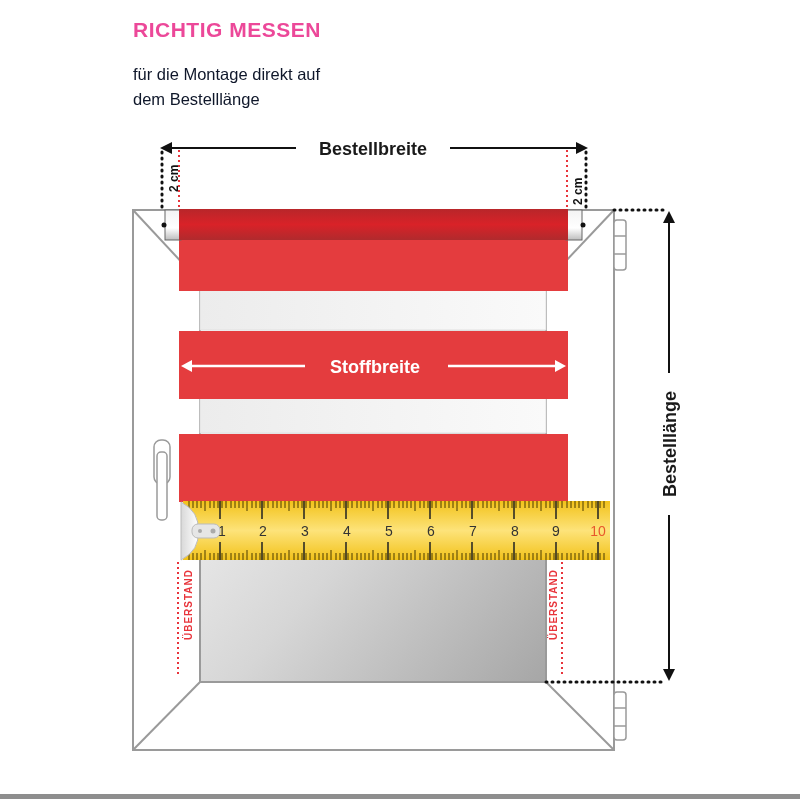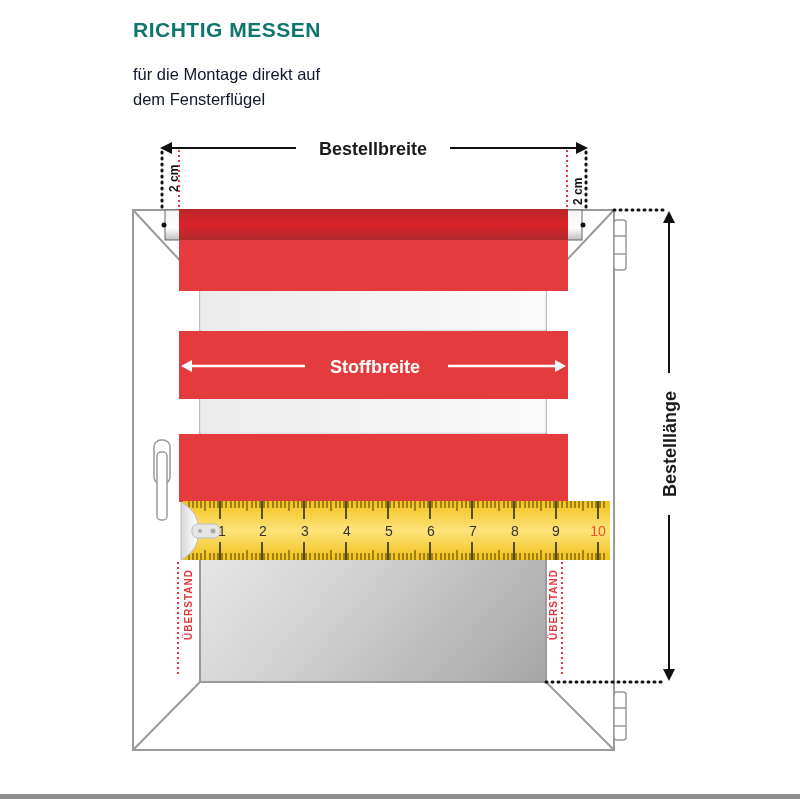--- a/index.html
+++ b/index.html
@@ -1,28 +1,28 @@
 <!DOCTYPE html>
 <html><head>
 <meta charset="utf-8">
 <style>
   html,body{margin:0;padding:0;background:#fff;}
   body{width:800px;height:799px;position:relative;overflow:hidden;font-family:"Liberation Sans","DejaVu Sans",sans-serif;}
-  .title{position:absolute;left:133px;top:18px;font-size:21px;font-weight:bold;color:#0f766e;letter-spacing:0.5px;}
+  .title{position:absolute;left:133px;top:18px;font-size:21px;font-weight:bold;color:#ec4899;letter-spacing:0.5px;}
   .subtitle{position:absolute;left:133px;top:62px;font-size:16.5px;color:#0f172a;line-height:25px;}
   svg.diagram{position:absolute;left:0;top:0;}
   .bottom-bar{position:absolute;left:0;top:794px;width:800px;height:5px;background:#8e8e8e;}
 </style>
 </head>
 <body>
 
 <div class="title">RICHTIG MESSEN</div>
 <div class="subtitle">
   <div>für die Montage direkt auf</div>
-  <div>dem Fensterflügel</div>
+  <div>dem Bestelllänge</div>
 </div>
 
 <svg class="diagram" width="800" height="799" viewBox="0 0 800 799">
   <defs>
     <linearGradient id="glassGrad" x1="0" y1="0" x2="1" y2="1">
       <stop offset="0" stop-color="#ffffff"></stop>
       <stop offset="0.55" stop-color="#d6d6d6"></stop>
       <stop offset="1" stop-color="#a6a6a6"></stop>
     </linearGradient>
     <linearGradient id="rollerGrad" x1="0" y1="0" x2="0" y2="1">

